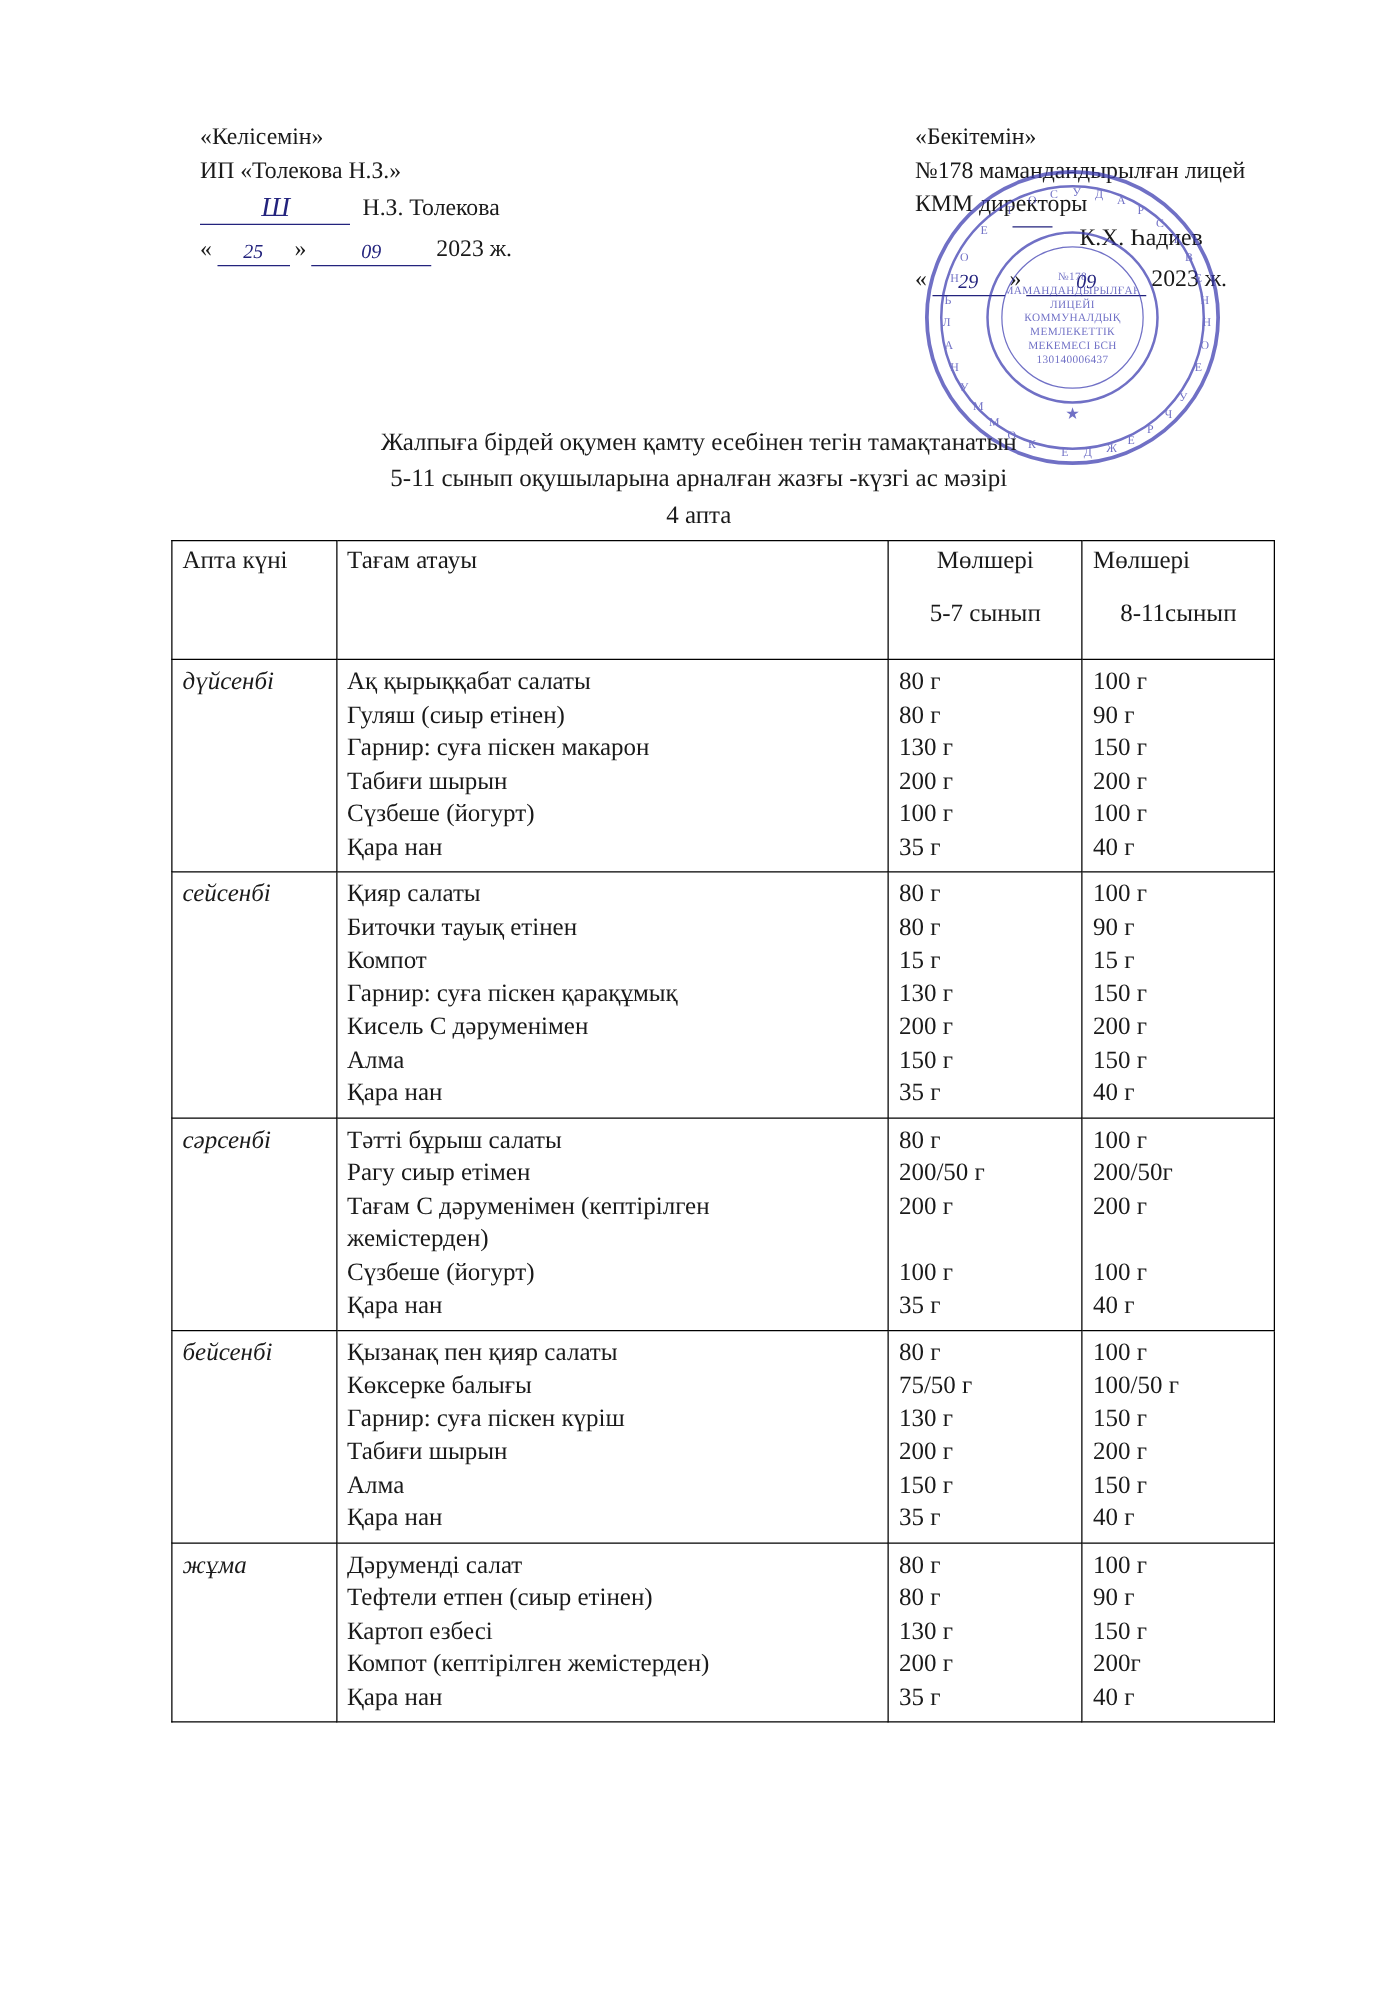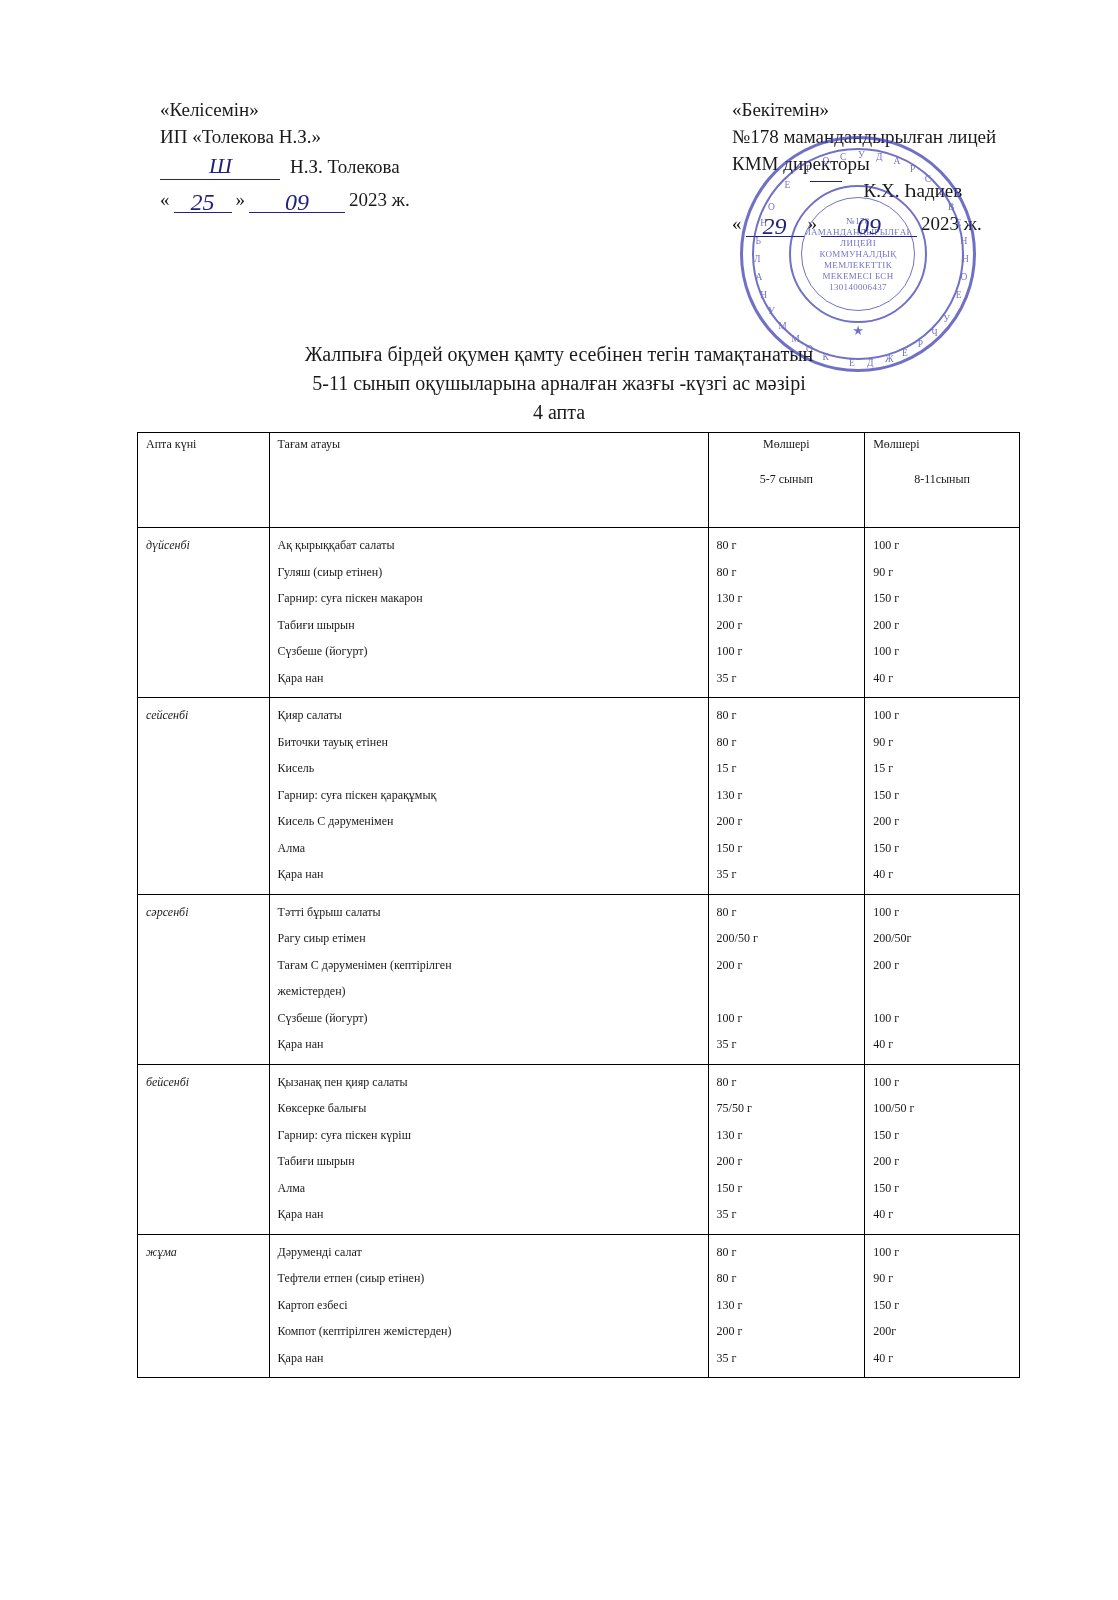--- a/index.html
+++ b/index.html
@@ -40,21 +40,21 @@
     white-space: nowrap;
   }
   .blank {
     display: inline-block;
     border-bottom: 1.2px solid #23237d;
     min-width: 58px;
     text-align: center;
     color: #23237d;
     font-family: "Liberation Serif", serif;
     font-style: italic;
-    font-size: 24px;
+    font-size: 16px;
     line-height: 20px;
   }
   .blank.wide { min-width: 96px; }
   .sig-name {
     color: #23237d;
     font-style: italic;
     font-size: 22px;
     display: inline-block;
     border-bottom: 1.2px solid #23237d;
     min-width: 120px;
@@ -152,21 +152,21 @@
     line-height: 29px;
   }
 
   
   .menu-table {
     position: absolute;
     top: 432px;
     left: 137px;
     width: 883px;
     border-collapse: collapse;
-    font-size: 12px;
+    font-size: 20px;
   }
   .menu-table td, .menu-table th {
     border: 1px solid #000;
     vertical-align: top;
     padding: 4px 8px 6px 8px;
     font-weight: normal;
     text-align: left;
   }
   .menu-table thead th {
     height: 84px;
@@ -316,21 +316,21 @@
         <div>100 г</div>
         <div>40 г</div>
       </td>
     </tr>
 
     <tr>
       <td class="day-cell">сейсенбі</td>
       <td class="cell-lines">
         <div>Қияр салаты</div>
         <div>Биточки тауық етінен</div>
-        <div>Кисель</div>
+        <div>Компот</div>
         <div>Гарнир: суға піскен қарақұмық</div>
         <div>Кисель С дәруменімен</div>
         <div>Алма</div>
         <div>Қара нан</div>
       </td>
       <td class="cell-lines">
         <div>80 г</div>
         <div>80 г</div>
         <div>15 г</div>
         <div>130 г</div>

